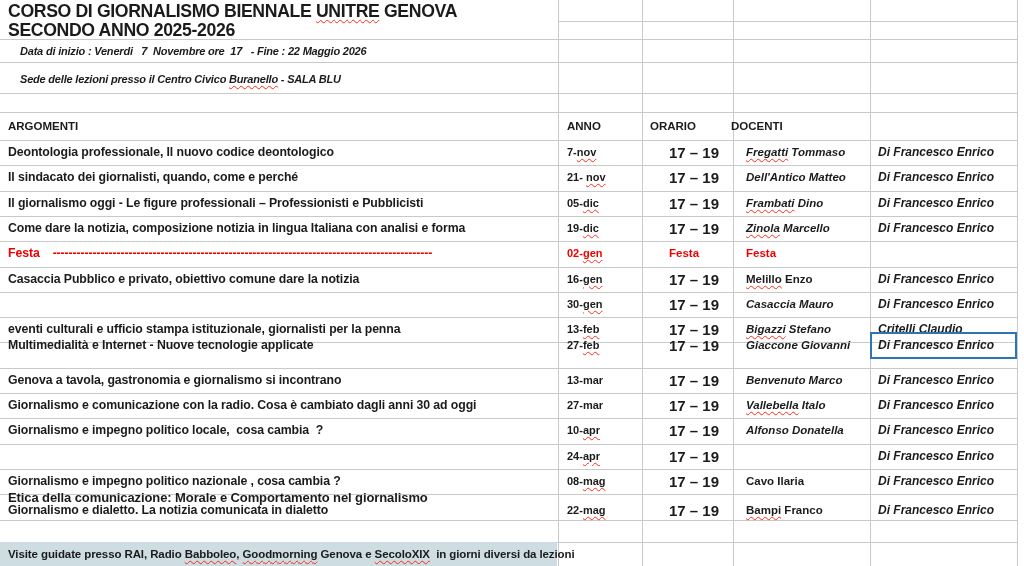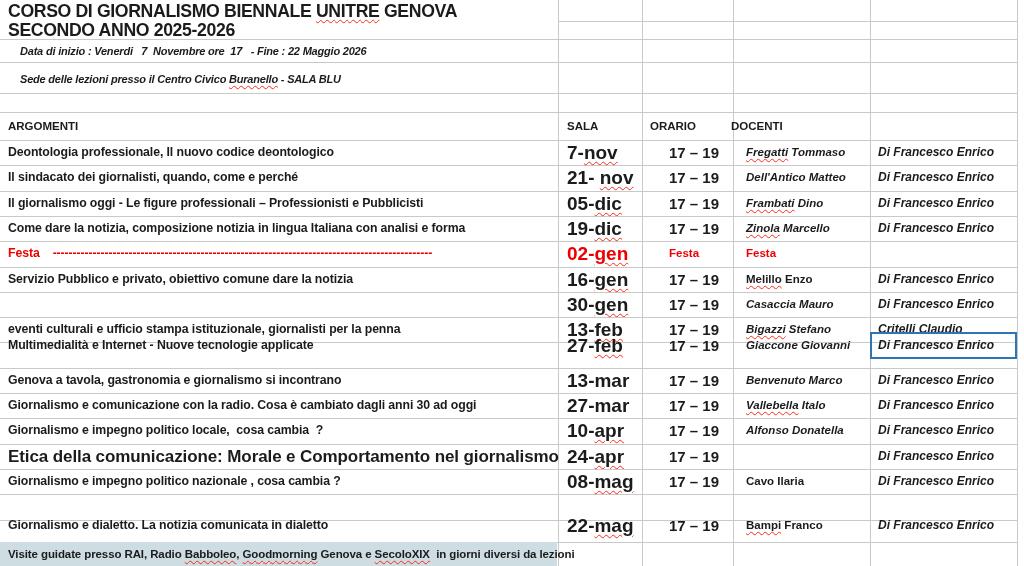--- a/index.html
+++ b/index.html
@@ -16,23 +16,23 @@
          letter-spacing:-0.4px;transform:scaleX(0.93);transform-origin:0 0;white-space:pre;}
   .info-line{position:absolute;left:8px;font-size:11px;font-weight:bold;font-style:italic;
              white-space:pre;letter-spacing:-0.2px;margin-left:12px;}
   #info1{top:45px;}
   #info2{top:73px;}
   .colhead{position:absolute;top:112px;height:28px;line-height:28px;font-size:11.5px;font-weight:bold;white-space:pre;}
   #ch-arg{left:8px;} #ch-data{left:567px;} #ch-ora{left:650px;} #ch-doc{left:731px;}
   .row{position:absolute;left:0;width:942px;height:25.3px;}
   .cell{position:absolute;top:0;height:25.3px;line-height:25.3px;white-space:pre;}
   .c-arg{left:8px;font-size:12.3px;font-weight:bold;letter-spacing:-0.1px;}
-  .c-arg.small{font-size:17px;}
+  .c-arg.small{font-size:13px;margin-top:41px;}
   .c-arg.clip{width:450px;overflow:hidden;}
-  .c-date{left:567px;font-size:19px;font-weight:bold;}
+  .c-date{left:567px;font-size:11px;font-weight:bold;}
   .c-ora{left:650px;font-size:15px;font-weight:bold;margin-left:19px;}
   .row.festa .c-ora{font-size:11.5px;}
   .c-doc{left:746px;font-size:11.5px;font-weight:bold;}
   .c-doc.it{font-style:italic;}
   .c-ext{left:878px;font-size:12px;font-weight:bold;font-style:italic;}
   .red{color:var(--red);}
   .dash-run{margin-left:13px;}
   .sel-box{position:absolute;left:870px;top:-1px;width:147px;height:27px;border:2px solid var(--sel);
            box-sizing:border-box;}
   #band{position:absolute;left:0;top:542px;width:557px;height:24px;background:var(--band);}
@@ -73,21 +73,21 @@
       <div class="vline" style="left: 870px; top: 0px; height: 566px;"></div>
       <div class="vline" style="left: 1017px; top: 0px; height: 566px;"></div>
     </div>
 
   <div id="title"><span><span>CORSO DI GIORNALISMO BIENNALE </span><span class="sq">UNITRE</span><span> GENOVA</span></span><br><span>SECONDO ANNO 2025-2026</span></div>
 
   <div class="info-line" id="info1">Data di inizio : Venerdi   7  Novembre ore  17   - Fine : 22 Maggio 2026</div>
   <div class="info-line" id="info2"><span>Sede delle lezioni presso il Centro Civico </span><span class="sq">Buranello</span><span> - SALA BLU</span></div>
 
   <div class="colhead" id="ch-arg">ARGOMENTI</div>
-  <div class="colhead" id="ch-data">SALA</div>
+  <div class="colhead" id="ch-data">ANNO</div>
   <div class="colhead" id="ch-ora">ORARIO</div>
   <div class="colhead" id="ch-doc">DOCENTI</div>
 
   <div id="rows">
       <div class="row" style="top: 140px;">
     <span class="cell c-arg">Deontologia professionale, Il nuovo codice deontologico</span>
     <span class="cell c-date"><span>7-</span><span class="sq">nov</span></span>
     <span class="cell c-ora">17 – 19</span>
     <span class="cell c-doc it"><span class="sq">Fregatti</span><span> Tommaso</span></span>
     <span class="cell c-ext">Di Francesco Enrico</span>
@@ -114,21 +114,21 @@
     <span class="cell c-ext">Di Francesco Enrico</span>
   </div>
       <div class="row festa" style="top: 241.2px;">
     <span class="cell c-arg clip red"><span>Festa</span><span class="dash-run">-----------------------------------------------------------------------------------------------</span></span>
     <span class="cell c-date red"><span>02-</span><span class="sq">gen</span></span>
     <span class="cell c-ora red">Festa</span>
     <span class="cell c-doc red"><span>Festa</span></span>
     <span class="cell c-ext"></span>
   </div>
       <div class="row" style="top: 266.5px;">
-    <span class="cell c-arg">Servizio Pubblico e privato, obiettivo comune dare la notizia</span>
+    <span class="cell c-arg">Casaccia Pubblico e privato, obiettivo comune dare la notizia</span>
     <span class="cell c-date"><span>16-</span><span class="sq">gen</span></span>
     <span class="cell c-ora">17 – 19</span>
     <span class="cell c-doc"><span class="sq">Melillo</span><span> Enzo</span></span>
     <span class="cell c-ext">Di Francesco Enrico</span>
   </div>
       <div class="row" style="top: 291.8px;">
     <span class="cell c-date"><span>30-</span><span class="sq">gen</span></span>
     <span class="cell c-ora">17 – 19</span>
     <span class="cell c-doc it"><span>Casaccia Mauro</span></span>
     <span class="cell c-ext">Di Francesco Enrico</span>
@@ -175,21 +175,21 @@
     <span class="cell c-ora">17 – 19</span>
     <span class="cell c-ext">Di Francesco Enrico</span>
   </div>
       <div class="row" style="top: 468.9px;">
     <span class="cell c-arg">Giornalismo e impegno politico nazionale , cosa cambia ?</span>
     <span class="cell c-date"><span>08-</span><span class="sq">mag</span></span>
     <span class="cell c-ora">17 – 19</span>
     <span class="cell c-doc"><span>Cavo Ilaria</span></span>
     <span class="cell c-ext">Di Francesco Enrico</span>
   </div>
-      <div class="row" style="top: 513px; padding-left: 40px;">
+      <div class="row" style="top: 498px; padding-left: 40px;">
     <span class="cell c-arg">Giornalismo e dialetto. La notizia comunicata in dialetto</span>
     <span class="cell c-date"><span>22-</span><span class="sq">mag</span></span>
     <span class="cell c-ora">17 – 19</span>
     <span class="cell c-doc"><span class="sq">Bampi</span><span> Franco</span></span>
     <span class="cell c-ext">Di Francesco Enrico</span>
   </div>
     </div>
 
   <div id="band"></div>
   <div id="footer-text"><span>Visite guidate presso RAI, Radio </span><span class="sq">Babboleo</span><span>, </span><span class="sq">Goodmorning</span><span> Genova e </span><span class="sq">SecoloXIX</span><span>  in giorni diversi da lezioni</span></div>

